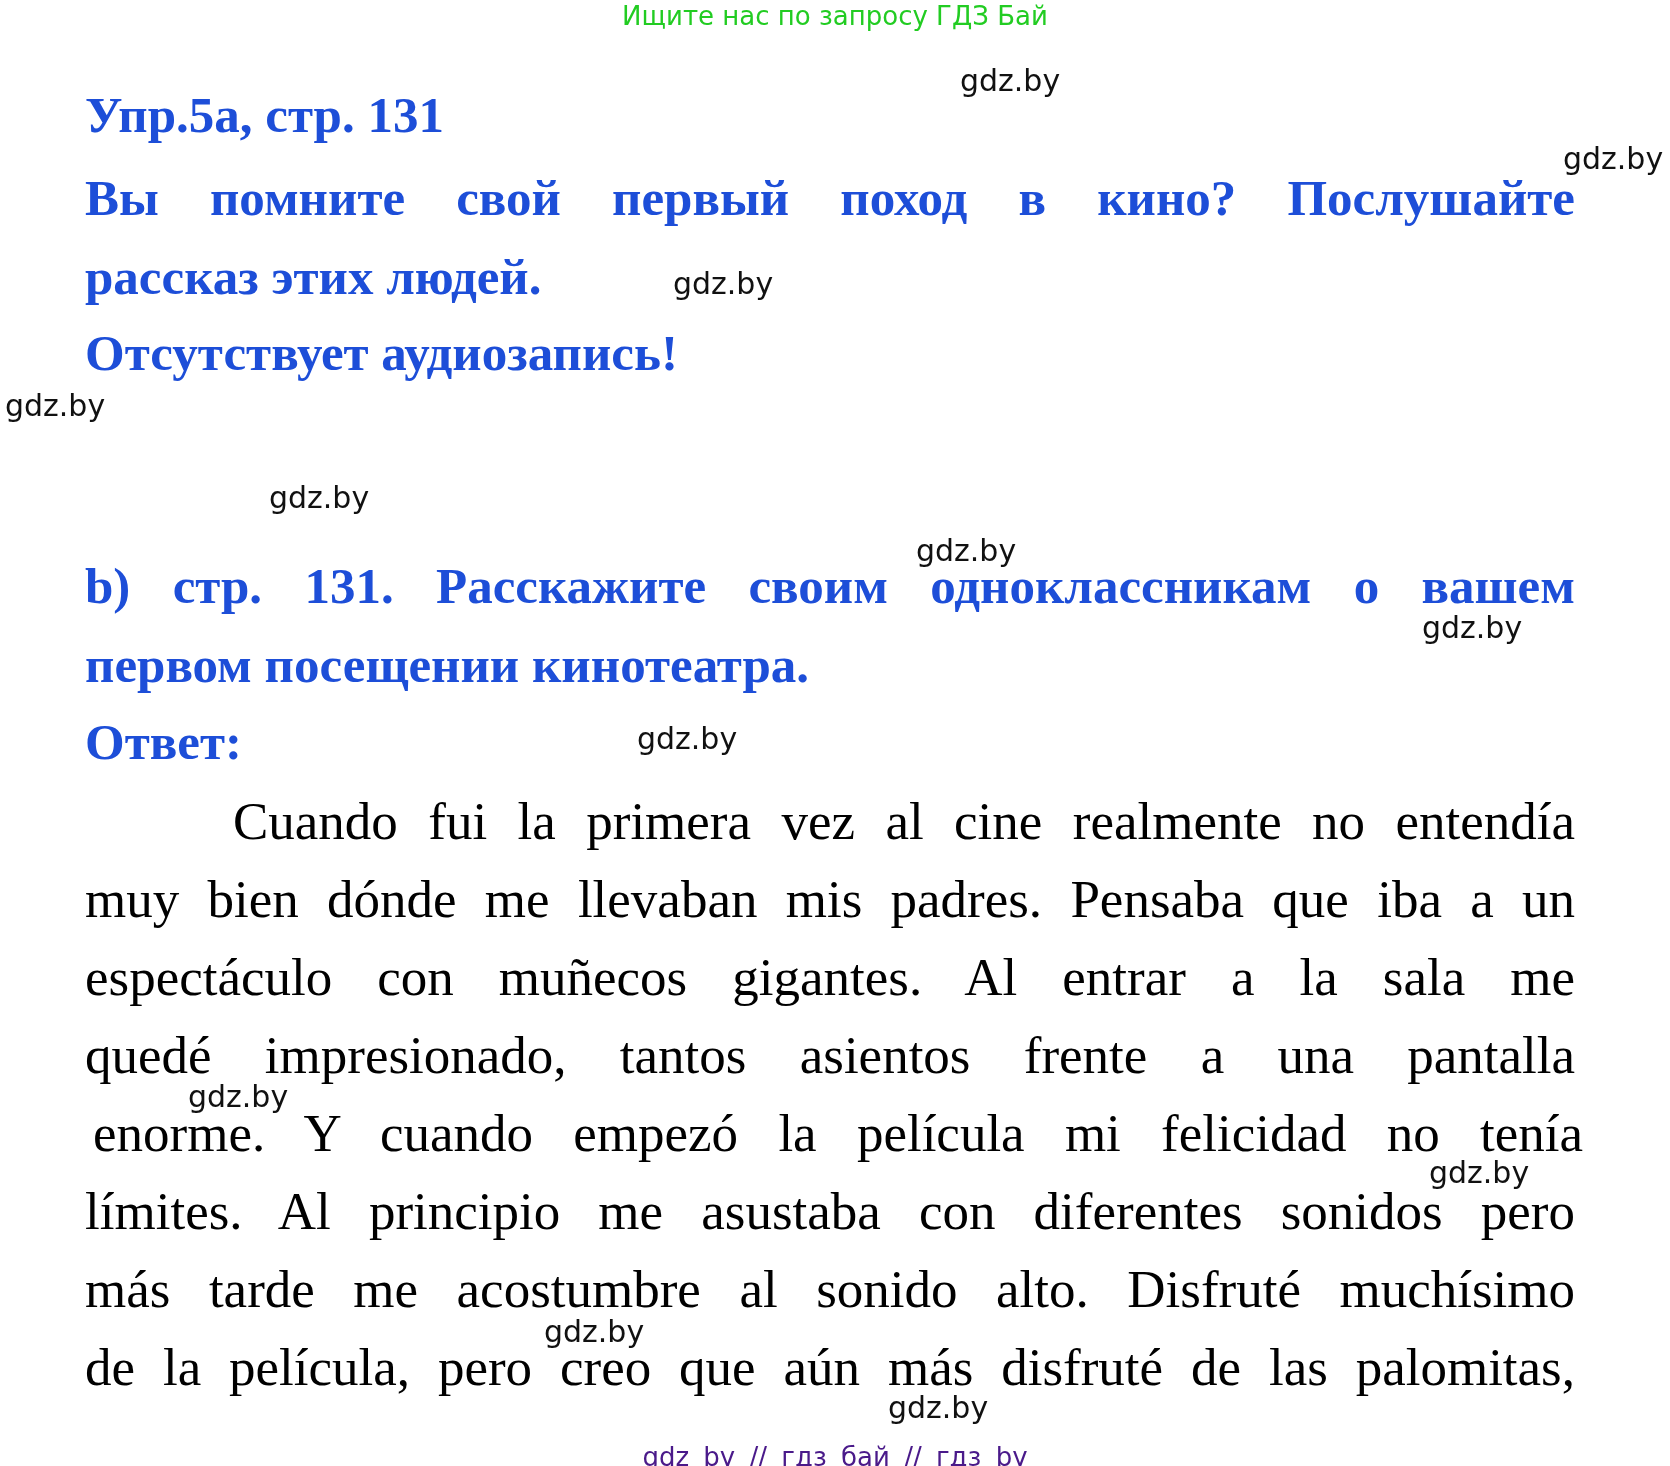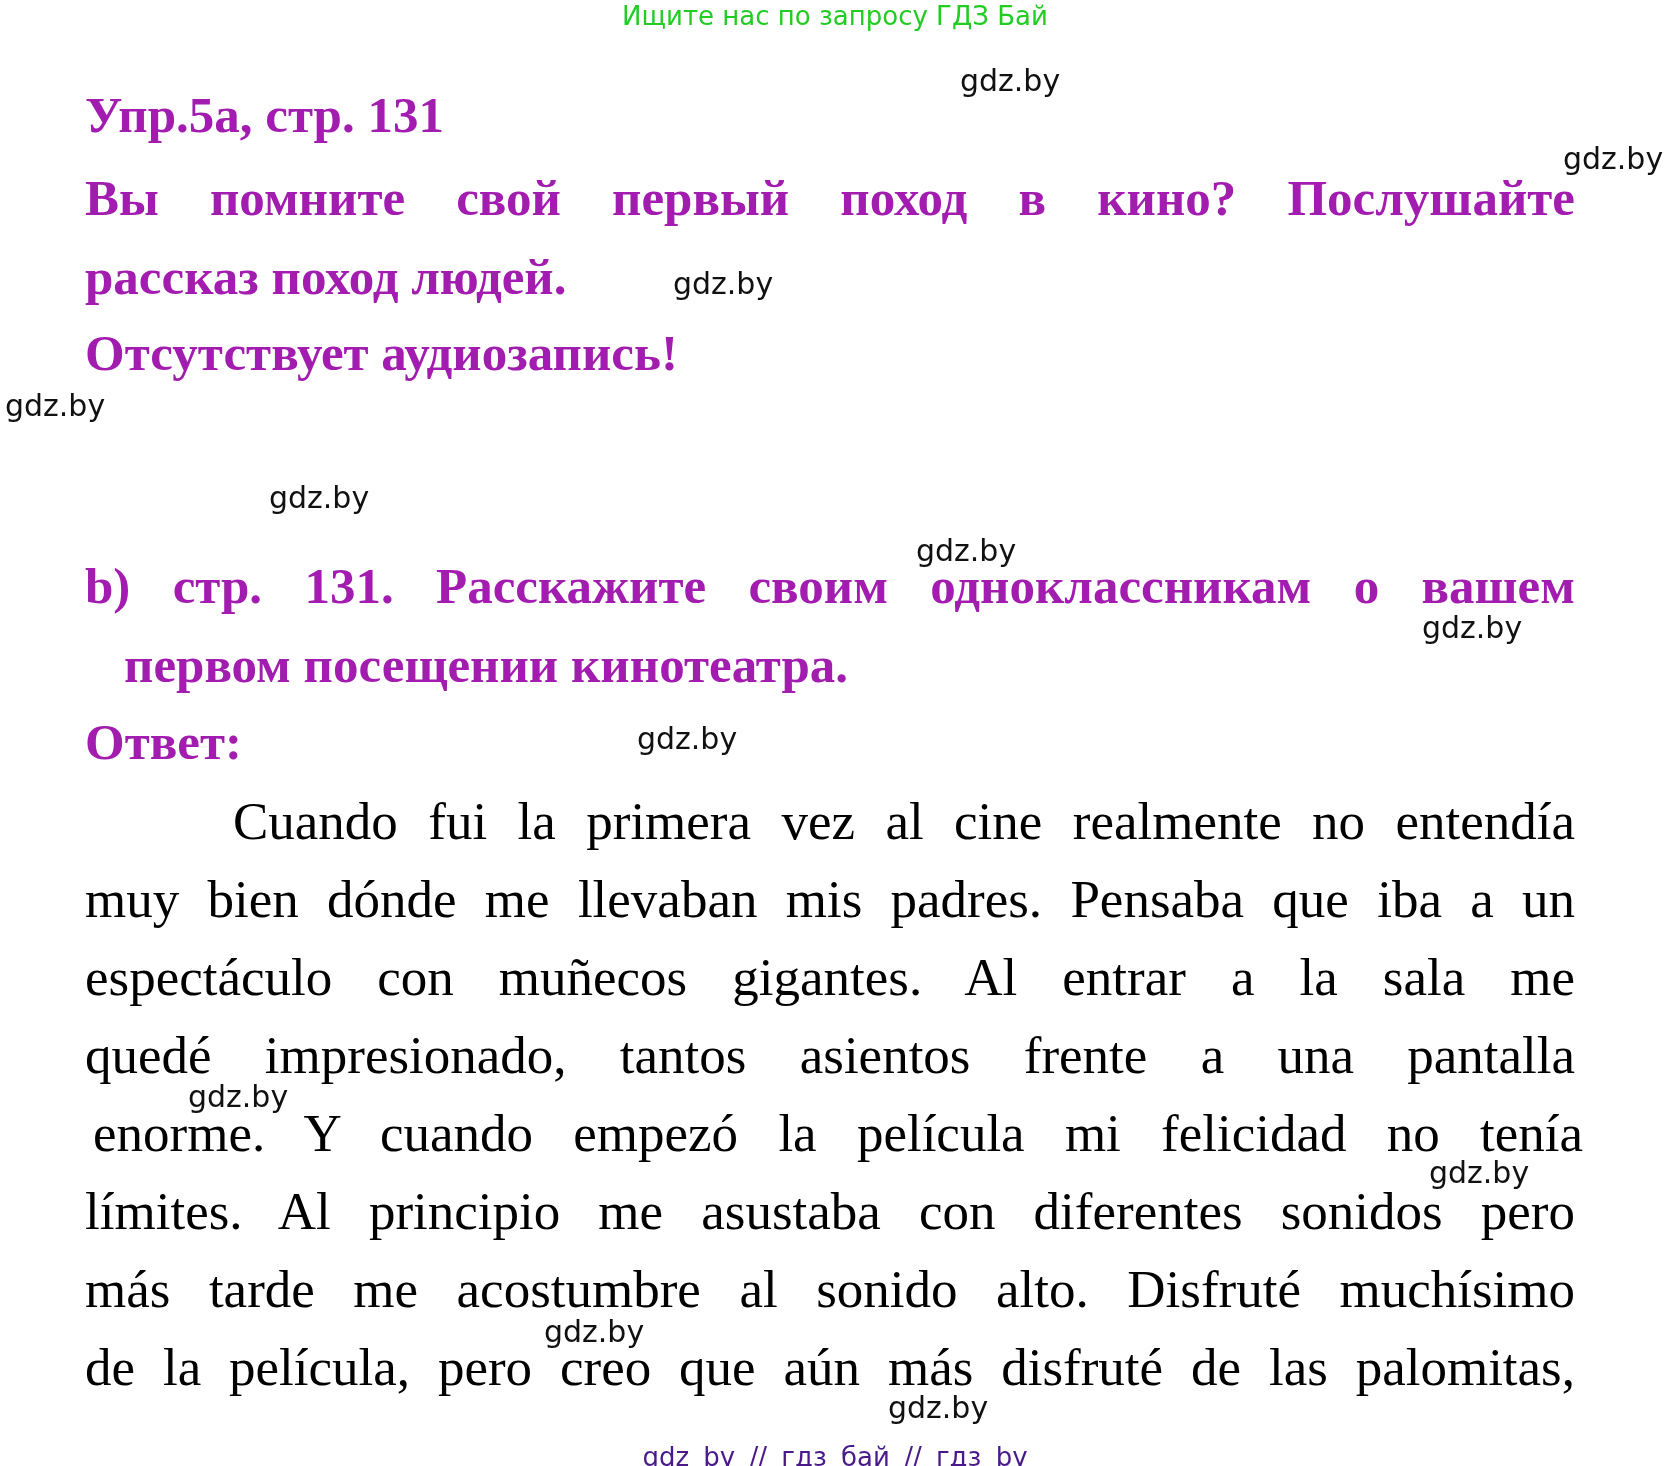--- a/index.html
+++ b/index.html
@@ -6,21 +6,21 @@
     body { width: 1670px; height: 1466px; position: relative; overflow: hidden; }
     .top-banner {
       position: absolute; left: 0; top: 0; width: 1670px; height: 32px;
       text-align: center; font-family: "DejaVu Sans", sans-serif;
       font-size: 26px; line-height: 32px; color: #22cc22;
     }
     .doc { position: absolute; left: 85px; width: 1490px; top: 0; }
     .h {
       position: absolute; left: 0; width: 1490px;
       font-family: "Liberation Serif", serif; font-weight: bold;
-      font-size: 51px; line-height: 60px; color: #a21caf; white-space: nowrap;
+      font-size: 51px; line-height: 60px; color: #1d4ed8; white-space: nowrap;
     }
     .h.justify { text-align: justify; text-align-last: justify; white-space: normal; }
     .body-line {
       position: absolute; left: 0; width: 1490px;
       font-family: "Liberation Serif", serif; font-size: 53px; line-height: 62px;
       color: #000; white-space: nowrap;
     }
     .body-line.justify { text-align: justify; text-align-last: justify; white-space: normal; }
     .body-line.indent { padding-left: 148px; width: 1342px; }
     .wm {
@@ -34,25 +34,25 @@
     }
   </style>
 </head>
 <body>
 
 <div class="top-banner">Ищите нас по запросу ГДЗ Бай</div>
 
 <div class="doc">
   <div class="h" style="top:85px;">Упр.5а, стр. 131</div>
   <div class="h justify" style="top:168px;">Вы помните свой первый поход в кино? Послушайте</div>
-  <div class="h" style="top:247px;">рассказ поход людей.</div>
+  <div class="h" style="top:247px;">рассказ этих людей.</div>
   <div class="h" style="top:323px;">Отсутствует аудиозапись!</div>
 
   <div class="h justify" style="top:556px;">b) стр. 131. Расскажите своим одноклассникам о вашем</div>
-  <div class="h" style="top:635px;margin-left:39px;">первом посещении кинотеатра.</div>
+  <div class="h" style="top:635px;">первом посещении кинотеатра.</div>
   <div class="h" style="top:712px;">Ответ:</div>
 
   <div class="body-line justify indent" style="top:790px;">Cuando fui la primera vez al cine realmente no entendía</div>
   <div class="body-line justify" style="top:868px;">muy bien dónde me llevaban mis padres. Pensaba que iba a un</div>
   <div class="body-line justify" style="top:946px;">espectáculo con muñecos gigantes. Al entrar a la sala me</div>
   <div class="body-line justify" style="top:1024px;">quedé impresionado, tantos asientos frente a una pantalla</div>
   <div class="body-line justify" style="top:1102px;margin-left:8px;">enorme. Y cuando empezó la película mi felicidad no tenía</div>
   <div class="body-line justify" style="top:1180px;">límites. Al principio me asustaba con diferentes sonidos pero</div>
   <div class="body-line justify" style="top:1258px;">más tarde me acostumbre al sonido alto. Disfruté muchísimo</div>
   <div class="body-line justify" style="top:1336px;">de la película, pero creo que aún más disfruté de las palomitas,</div>

